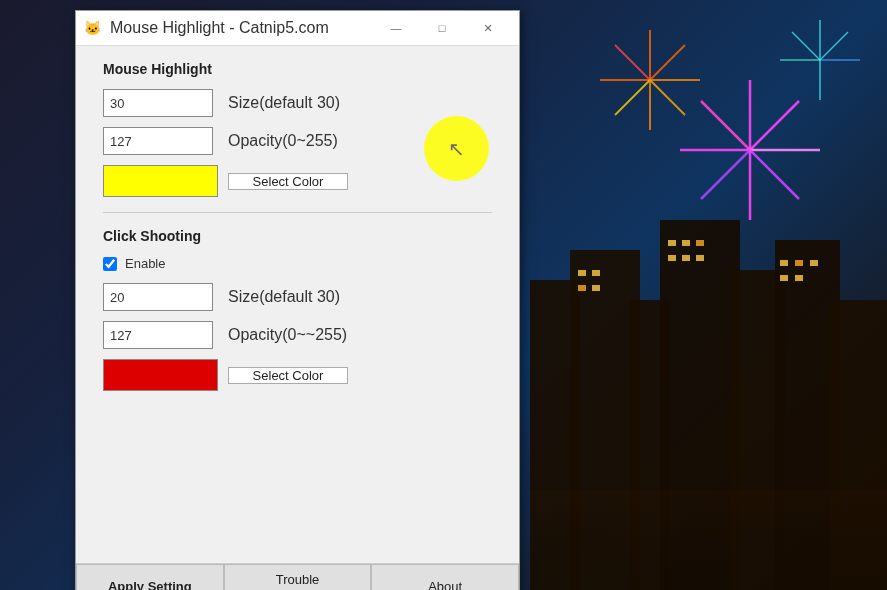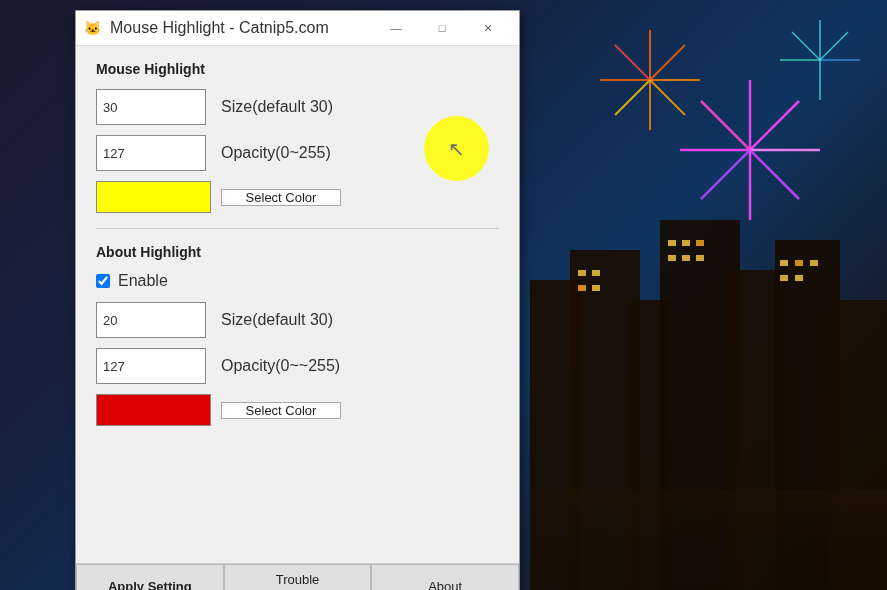--- a/index.html
+++ b/index.html
@@ -76,41 +76,41 @@
       justify-content: center;
       cursor: pointer;
       font-size: 11px;
       color: #666;
       background: transparent;
       border: none;
     }
 
     
     .content {
-      padding: 15px 20px;
+      padding: 15px 27px;
       flex: 1;
       overflow-y: auto;
     }
 
     .section-title {
       font-size: 14px;
       font-weight: 600;
       color: #222;
       margin-bottom: 12px;
     }
 
     .field-row {
       display: flex;
       align-items: center;
       margin-bottom: 10px;
     }
 
     .input-field {
       width: 110px;
-      height: 36px;
+      height: 28px;
       border: 1px solid #888;
       background: white;
       padding: 0 6px;
       font-size: 13px;
       color: #333;
       margin-right: 15px;
     }
 
     .field-label {
       font-size: 16px;
@@ -188,21 +188,21 @@
     }
 
     .checkbox-row input[type="checkbox"] {
       width: 14px;
       height: 14px;
       margin-right: 8px;
       cursor: pointer;
     }
 
     .checkbox-label {
-      font-size: 16px;
+      font-size: 13px;
       color: #333;
     }
 
     
     .bottom-bar {
       display: flex;
       border-top: 1px solid #ccc;
       background: #f0f0f0;
       flex-shrink: 0;
     }
@@ -326,21 +326,21 @@
         <span class="field-label">Opacity(0~255)</span>
       </div>
 
       <div class="color-select-row">
         <div class="color-swatch yellow"></div>
         <button class="select-color-btn">Select Color</button>
       </div>
 
       <div class="divider"></div>
 
-      <div class="section-title">About Highlight</div>
+      <div class="section-title">Click Shooting</div>
 
       <div class="checkbox-row">
         <input type="checkbox" checked="" style="">
         <span class="checkbox-label">Enable</span>
       </div>
 
       <div class="field-row">
         <input type="text" class="input-field" value="20" style="">
         <span class="field-label">Size(default 30)</span>
       </div>

